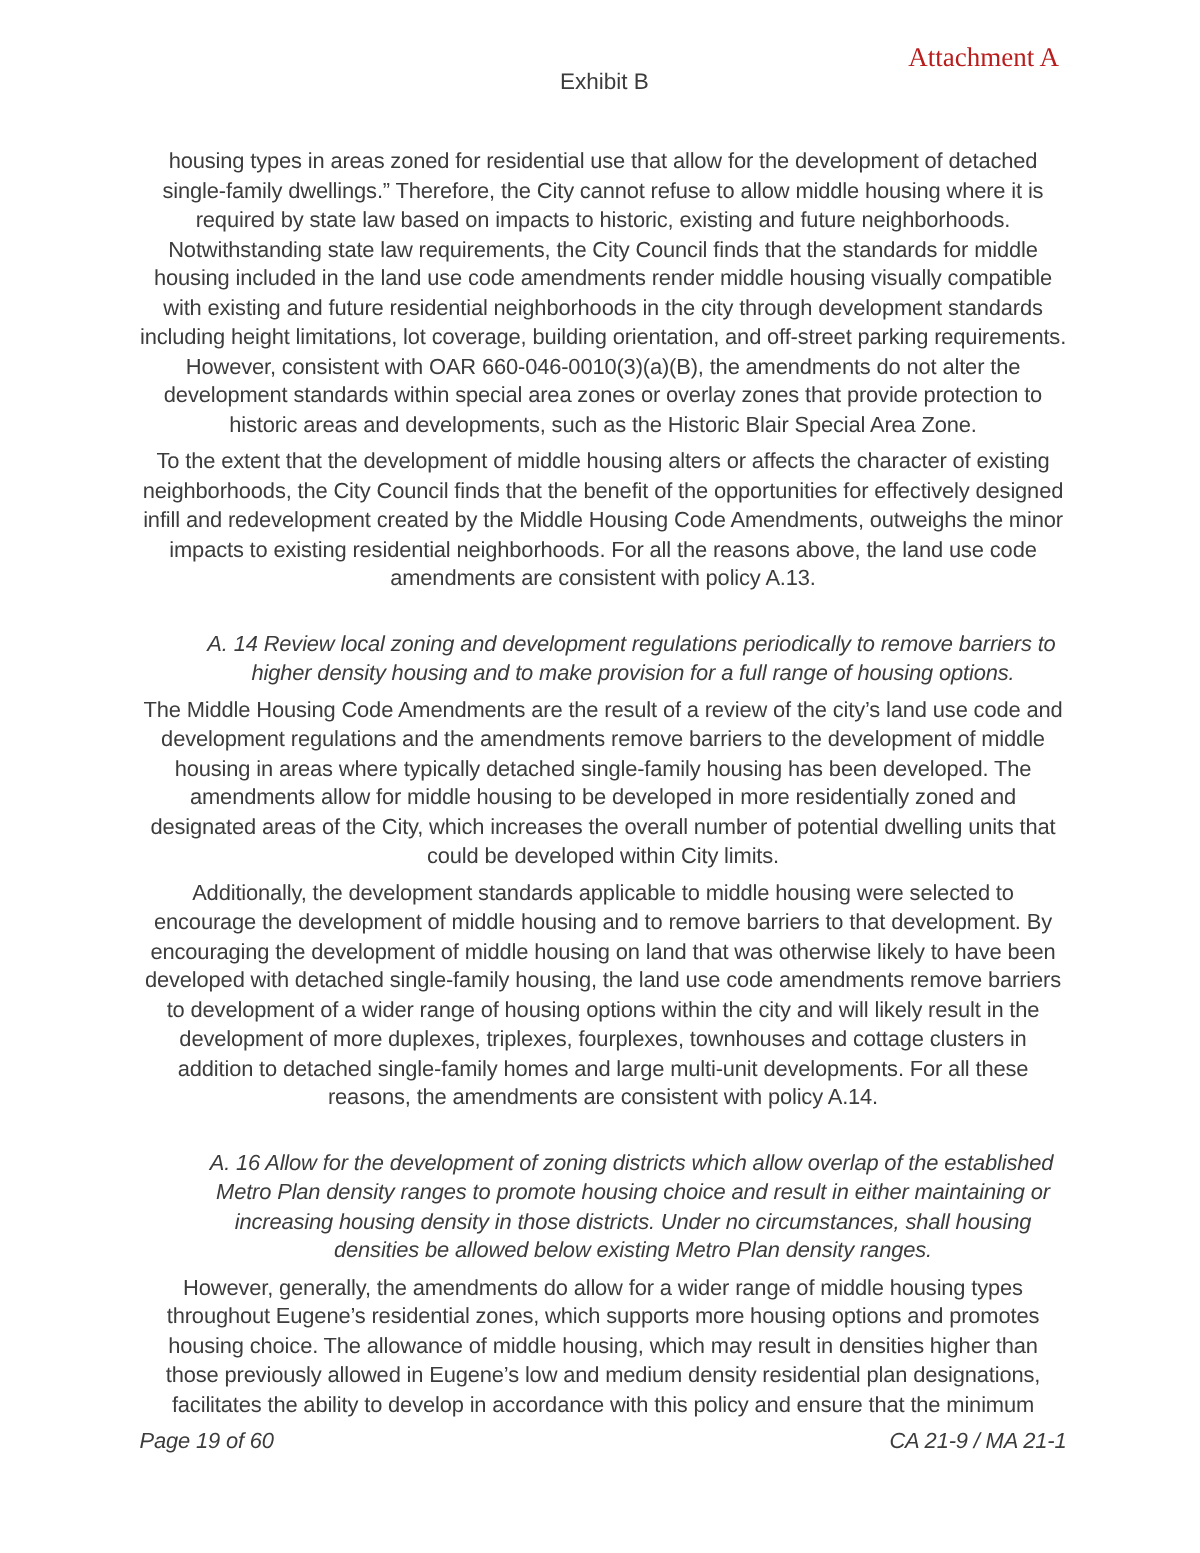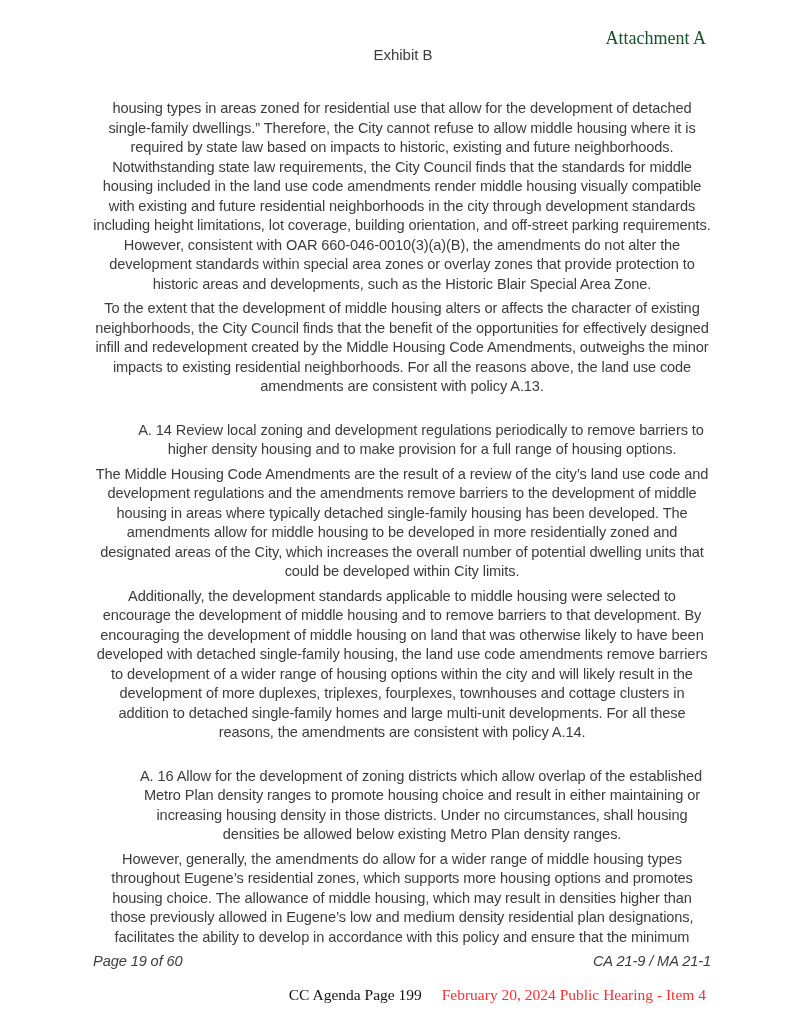--- a/index.html
+++ b/index.html
@@ -6,36 +6,37 @@
   .page{
     position:relative;
     width:800px;height:1035px;
     background:#ffffff;
     overflow:hidden;
     font-family:"Liberation Sans","DejaVu Sans",sans-serif;
   }
   .attachment-label{
     position:absolute;top:28px;right:94px;
     font-family:"Liberation Serif","DejaVu Serif",serif;
-    font-size:18px;color:#14532d;
+    font-size:18px;color:#b91c1c;
   }
   .exhibit-label{
     position:absolute;top:46px;left:0;width:806px;
     text-align:center;
     font-size:15px;color:#3c3c3c;
   }
   .content{
     position:absolute;left:93px;top:99px;width:618px;
     font-size:14.6px;line-height:19.5px;
     color:#3c3c3c;
     letter-spacing:-0.1px;
     text-align:center;
   }
   .content p{margin:0 0 5px 0;}
   .content p.quote{
+    font-style:italic;
     padding-left:42px;
     padding-right:2px;
     text-indent:-2px;
     margin-top:24px;
   }
   .page-footer-line{
     display:flex;justify-content:space-between;
     font-size:14.6px;color:#3c3c3c;font-style:italic;
   }
   .agenda-footer{
@@ -67,18 +68,14 @@
     <p class="body">Additionally, the development standards applicable to middle housing were selected to encourage the development of middle housing and to remove barriers to that development. By encouraging the development of middle housing on land that was otherwise likely to have been developed with detached single-family housing, the land use code amendments remove barriers to development of a wider range of housing options within the city and will likely result in the development of more duplexes, triplexes, fourplexes, townhouses and cottage clusters in addition to detached single-family homes and large multi-unit developments.  For all these reasons, the amendments are consistent with policy A.14.</p>
     <p class="quote">A. 16 Allow for the development of zoning districts which allow overlap of the established Metro Plan density ranges to promote housing choice and result in either maintaining or increasing housing density in those districts. Under no circumstances, shall housing densities be allowed below existing Metro Plan density ranges.</p>
     <p class="body">However, generally, the amendments do allow for a wider range of middle housing types throughout Eugene’s residential zones, which supports more housing options and promotes housing choice. The allowance of middle housing, which may result in densities higher than those previously allowed in Eugene’s low and medium density residential plan designations, facilitates the ability to develop in accordance with this policy and ensure that the minimum</p>
 
     <div class="page-footer-line">
       <span>Page 19 of 60</span>
       <span>CA 21-9 / MA 21-1</span>
     </div>
   </div>
 
-  <div class="agenda-footer">
-    <span>CC Agenda Page 199</span>
-    <span class="hearing-info">February 20, 2024 Public Hearing - Item 4</span>
-  </div>
 
 </div>
 
 </body></html>

